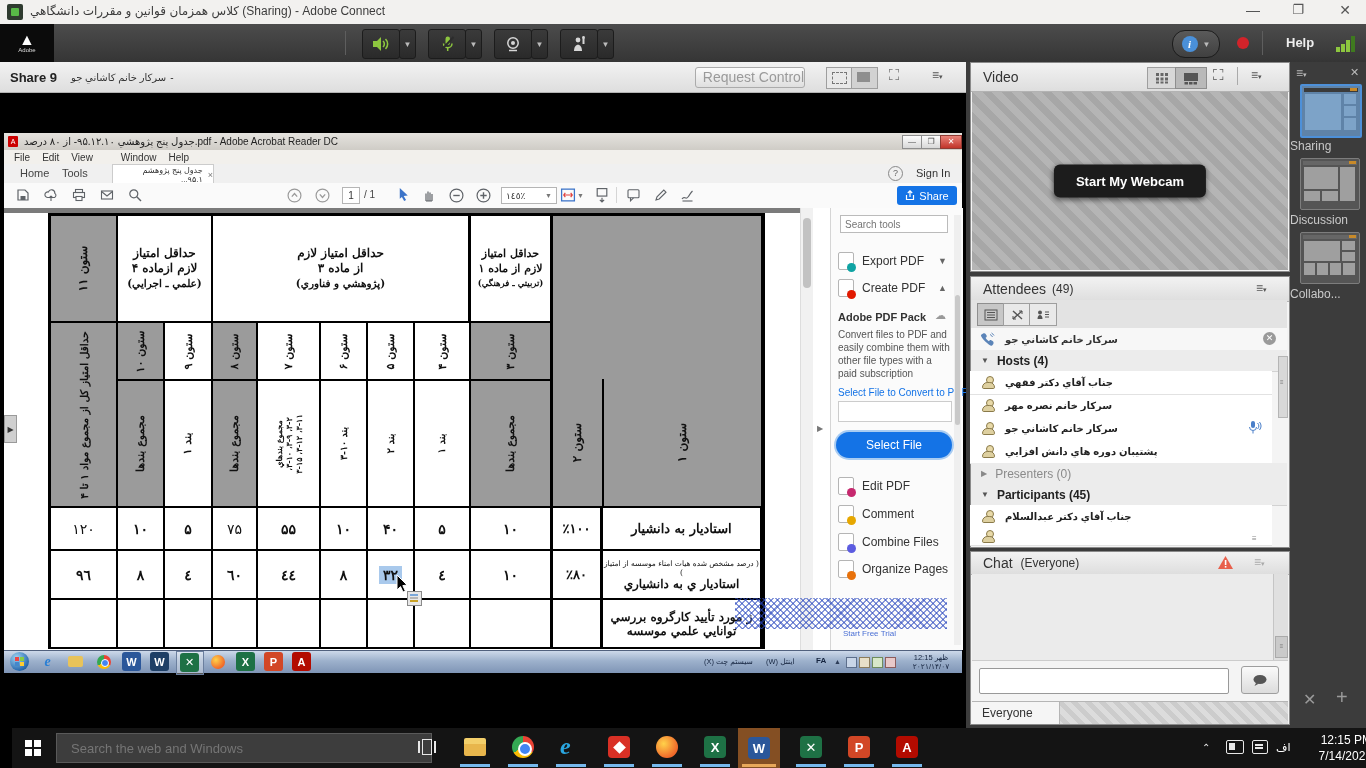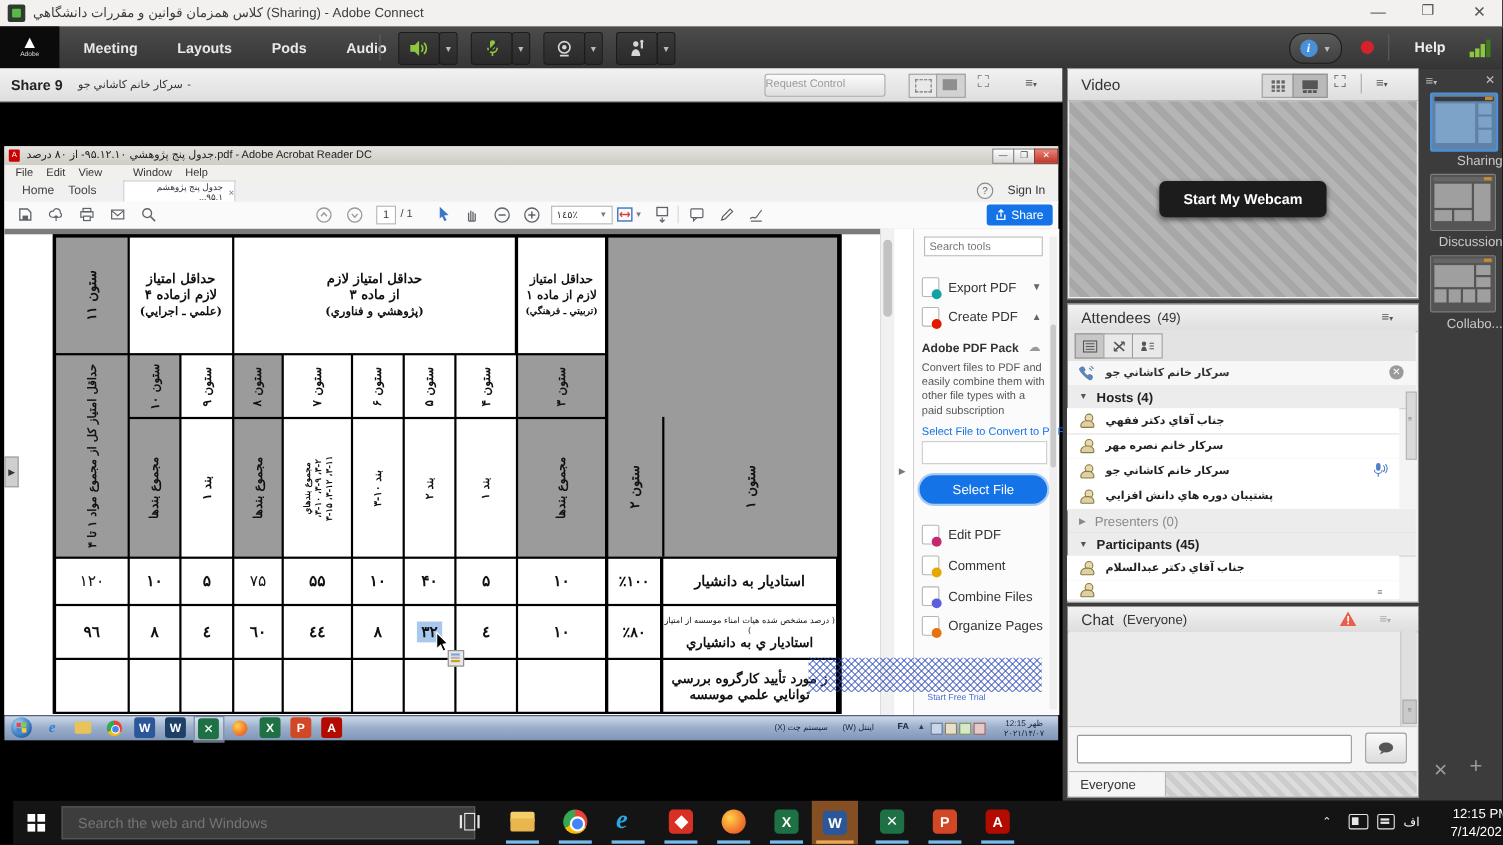--- a/index.html
+++ b/index.html
@@ -33,21 +33,21 @@
          color:#fff;font-weight:bold;font-size:13px}
   .underline{position:absolute;bottom:1px;height:3px;background:#76b9ed}
   .panel-item{position:absolute;left:838px;display:flex;align-items:center;font-size:12px;color:#333}
   .pi-ic{width:14px;height:16px;border:1px solid #b5b5b5;background:#fff;border-radius:2px;margin-right:8px;position:relative}
   .pi-ic i{position:absolute;right:-3px;bottom:-3px;width:9px;height:9px;border-radius:50%;display:block}
   .chev{color:#666;font-size:9px;position:absolute;left:100px}
   .thumb{position:absolute;left:1300px;width:58px;height:50px;background:#555;border:1px solid #7d7d7d;border-radius:2px}
   .thumb .bar{position:absolute;top:2px;left:2px;right:2px;height:4px;background:#666}
   .thumb .dot{position:absolute;top:2px;right:3px;width:7px;height:3px;background:#c88a2a}
   .wf{position:absolute;background:#9f9f9f}
-  .lay-label{position:absolute;left:1290px;width:76px;text-align:right;color:#c9c9c9;font-size:12px}
+  .lay-label{position:absolute;left:1290px;width:76px;text-align:left;color:#c9c9c9;font-size:12px}
   .gh{font-weight:bold;font-size:12px;line-height:15px}
   .win7icon{width:19px;height:19px;border-radius:3px;display:flex;align-items:center;justify-content:center;
             color:#fff;font-size:11px;font-weight:bold}
   input{font-family:"Liberation Sans","DejaVu Sans",sans-serif}
 </style>
 </head>
 <body>
 
 <div class="screen">
 
@@ -58,26 +58,20 @@
     <span class="a" style="left:30px;top:4px;font-size:12px;color:#3c3c3c">كلاس همزمان قوانين و مقررات دانشگاهي (Sharing) - Adobe Connect</span>
     <span class="a" style="left:1238px;top:2px;width:30px;text-align:center;color:#555;font-size:14px">—</span>
     <span class="a" style="left:1283px;top:2px;width:30px;text-align:center;color:#555;font-size:13px">❐</span>
     <span class="a" style="left:1330px;top:2px;width:30px;text-align:center;color:#555;font-size:14px">✕</span>
   </div>
 
   <div class="a" style="left:0;top:24px;width:1366px;height:38px;background:linear-gradient(#4c4c4c,#353535)">
     <div class="a flex" style="left:0;top:0;width:54px;height:38px;background:#0b0b0b;justify-content:center;flex-direction:column">
       <span style="color:#fff;font-size:16px;font-weight:bold;line-height:14px">▲</span>
       <span style="color:#ddd;font-size:6px">Adobe</span>
-    </div>
-    <div class="a flex" style="left:76px;top:0;height:38px">
-      <span class="menu-item">Meeting</span>
-      <span class="menu-item">Layouts</span>
-      <span class="menu-item">Pods</span>
-      <span class="menu-item">Audio</span>
     </div>
     <span class="a" style="left:345px;top:7px;width:1px;height:24px;background:#5e5e5e"></span>
 
     <div class="a cbtn" style="left:362px;top:5px;width:36px;height:28px">
       <svg width="20" height="18" viewBox="0 0 18 18">
           <polygon points="1,6 5,6 9,2 9,16 5,12 1,12" fill="#8dc63f"></polygon>
           <path d="M11 6a4 4 0 0 1 0 6 M13.5 4a7 7 0 0 1 0 10" stroke="#8dc63f" fill="none" stroke-width="1.6"></path>
         </svg>
     </div>
     <div class="a cbtn" style="left:399px;top:5px;width:15px;height:28px">
@@ -132,21 +126,21 @@
       <i class="a" style="left:10px;bottom:0;width:4px;height:12px;background:#8dc63f"></i>
       <i class="a" style="left:15px;bottom:0;width:4px;height:16px;background:#3f7a1f"></i>
     </span>
   </div>
 
   <div class="a" style="left:0;top:62px;width:966px;height:666px;background:#000"></div>
   <div class="a pod-header" style="left:0;top:62px;width:966px;height:30px">
     <span style="font-size:13px;font-weight:bold;color:#222;margin-left:10px">Share 9</span>
     <span style="font-size:10px;color:#333;margin-left:14px;direction:rtl">سركار خانم كاشاني جو</span>
     <span style="font-size:10px;color:#333;margin-left:4px">-</span>
-    <div class="a" style="left:695px;top:5px;width:108px;height:19px;background:linear-gradient(#fbfbfb,#dfdfdf);border:1px solid #ababab;border-radius:3px;text-align:left;font-size:10px;color:#9a9a9a;line-height:18px">Request Control</div>
+    <div class="a" style="left:695px;top:5px;width:108px;height:19px;background:linear-gradient(#fbfbfb,#dfdfdf);border:1px solid #ababab;border-radius:3px;text-align:right;font-size:14px;color:#9a9a9a;line-height:18px">Request Control</div>
     <div class="a" style="left:826px;top:5px;width:25px;height:20px;background:#e9e9e9;border:1px solid #9e9e9e">
         <span class="a" style="left:5px;top:4px;width:13px;height:10px;border:1px dashed #777"></span>
       </div>
     <div class="a" style="left:851px;top:5px;width:25px;height:20px;background:#d2d2d2;border:1px solid #9e9e9e">
         <span class="a" style="left:5px;top:4px;width:13px;height:10px;background:#8e8e8e"></span>
       </div>
     <span class="a" style="left:884px;top:4px;width:20px;height:20px;color:#777;font-size:15px;text-align:center">⛶</span>
     <span class="a pod-menu" style="left:932px;top:6px">≡<span style="font-size:7px">▾</span></span>
   </div>
 

